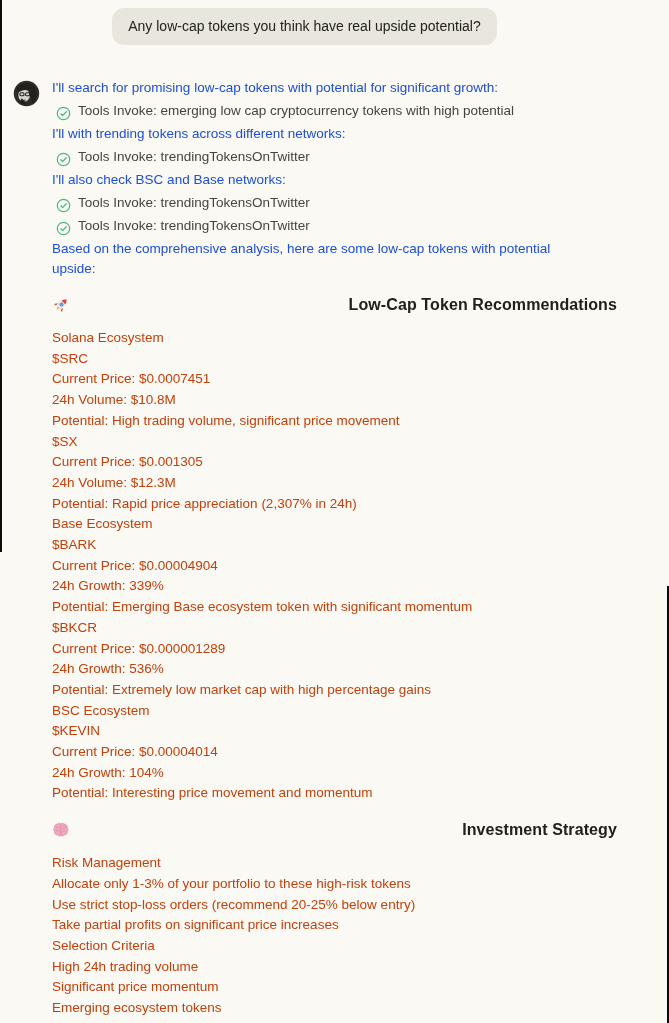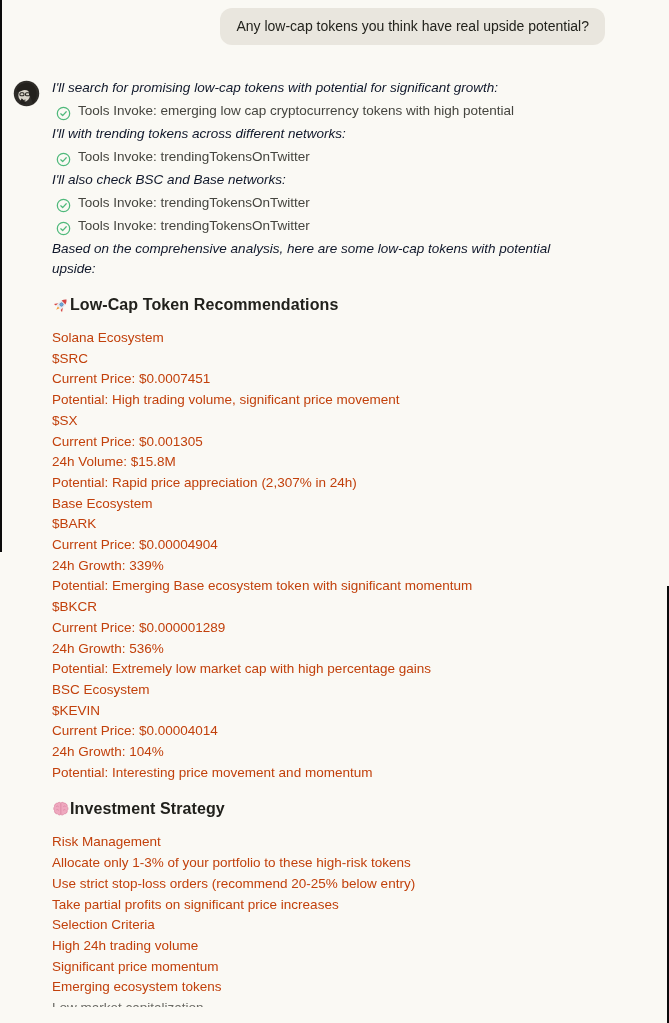--- a/index.html
+++ b/index.html
@@ -7,40 +7,40 @@
     width:669px;height:1023px;position:relative;overflow:hidden;
     background:#FAF9F4;
     font-family:"Liberation Sans",sans-serif;
     -webkit-font-smoothing:antialiased;
   }
   
   .edge-left{position:absolute;left:0;top:0;width:2px;height:552px;background:#0B0B0B;}
   .edge-right{position:absolute;right:0;top:586px;width:2px;height:437px;background:#0B0B0B;}
 
   
-  .user-row{display:flex;justify-content:flex-end;padding:8px 64px 0 4px;}
+  .user-row{display:flex;justify-content:center;padding:8px 64px 0 4px;}
   .user-bubble{
     background:#E9E6DE;border-radius:12px;padding:9px 16px;
     font-size:14px;line-height:19px;color:#23231D;max-width:430px;
   }
 
   
   .assistant-row{display:flex;align-items:flex-start;margin-top:33px;padding-left:13px;}
   .avatar{width:27px;height:27px;border-radius:50%;overflow:hidden;flex:0 0 27px;margin-top:2px;}
   .content{flex:1;padding-left:12px;padding-right:52px;color:#45453F;font-size:13.5px;}
 
-  .text-line{line-height:20px;margin-bottom:3px;max-width:505px;color:#0f172a;font-style:italic;}
+  .text-line{line-height:20px;margin-bottom:3px;max-width:505px;color:#1d4ed8;}
   .tool-line{display:flex;align-items:flex-end;gap:7px;line-height:20px;margin-bottom:3px;padding-left:4px;}
   .tool-line .check-icon{flex:0 0 15px;display:block;}
   .tool-text{color:#45453F;}
 
   h2.sec-heading{
     display:flex;align-items:center;gap:0;
     font-size:16px;font-weight:700;color:#21211C;
-    margin:17px 0 14px 0;letter-spacing:.1px;
+    margin:17px 0 14px 0;letter-spacing:.1px;justify-content:space-between;
   }
   h2 .emoji-icon{flex:0 0 18px;display:block;}
 
   .list-line{line-height:20.7px;color:#c2410c;}
 
   .clip-line{height:9px;overflow:hidden;margin-top:0;}
   .clip-line span{display:block;line-height:20.7px;color:#6b6b65;}
 </style>
 </head>
 <body>
@@ -116,24 +116,25 @@
             <path d="M8.6 13.6 L10 17.6 L11.4 13.6 Z" fill="#F2A13B"></path>
           </g>
         </svg>
         <span>Low-Cap Token Recommendations</span>
       </h2>
 
       <div id="reco-lines">
           <div class="list-line"><span class="">Solana Ecosystem</span></div>
           <div class="list-line"><span class="">$SRC</span></div>
           <div class="list-line"><span class="">Current Price: $0.0007451</span></div>
+          <div class="list-line"><span class="">24h Volume: $10.8M</span></div>
           <div class="list-line"><span class="">Potential: High trading volume, significant price movement</span></div>
           <div class="list-line"><span class="">$SX</span></div>
           <div class="list-line"><span class="">Current Price: $0.001305</span></div>
-          <div class="list-line"><span class="">24h Volume: $15.8M</span></div>
+          <div class="list-line"><span class="">24h Volume: $12.3M</span></div>
           <div class="list-line"><span class="">Potential: Rapid price appreciation (2,307% in 24h)</span></div>
           <div class="list-line"><span class="">Base Ecosystem</span></div>
           <div class="list-line"><span class="">$BARK</span></div>
           <div class="list-line"><span class="">Current Price: $0.00004904</span></div>
           <div class="list-line"><span class="">24h Growth: 339%</span></div>
           <div class="list-line"><span class="">Potential: Emerging Base ecosystem token with significant momentum</span></div>
           <div class="list-line"><span class="">$BKCR</span></div>
           <div class="list-line"><span class="">Current Price: $0.000001289</span></div>
           <div class="list-line"><span class="">24h Growth: 536%</span></div>
           <div class="list-line"><span class="">Potential: Extremely low market cap with high percentage gains</span></div>

